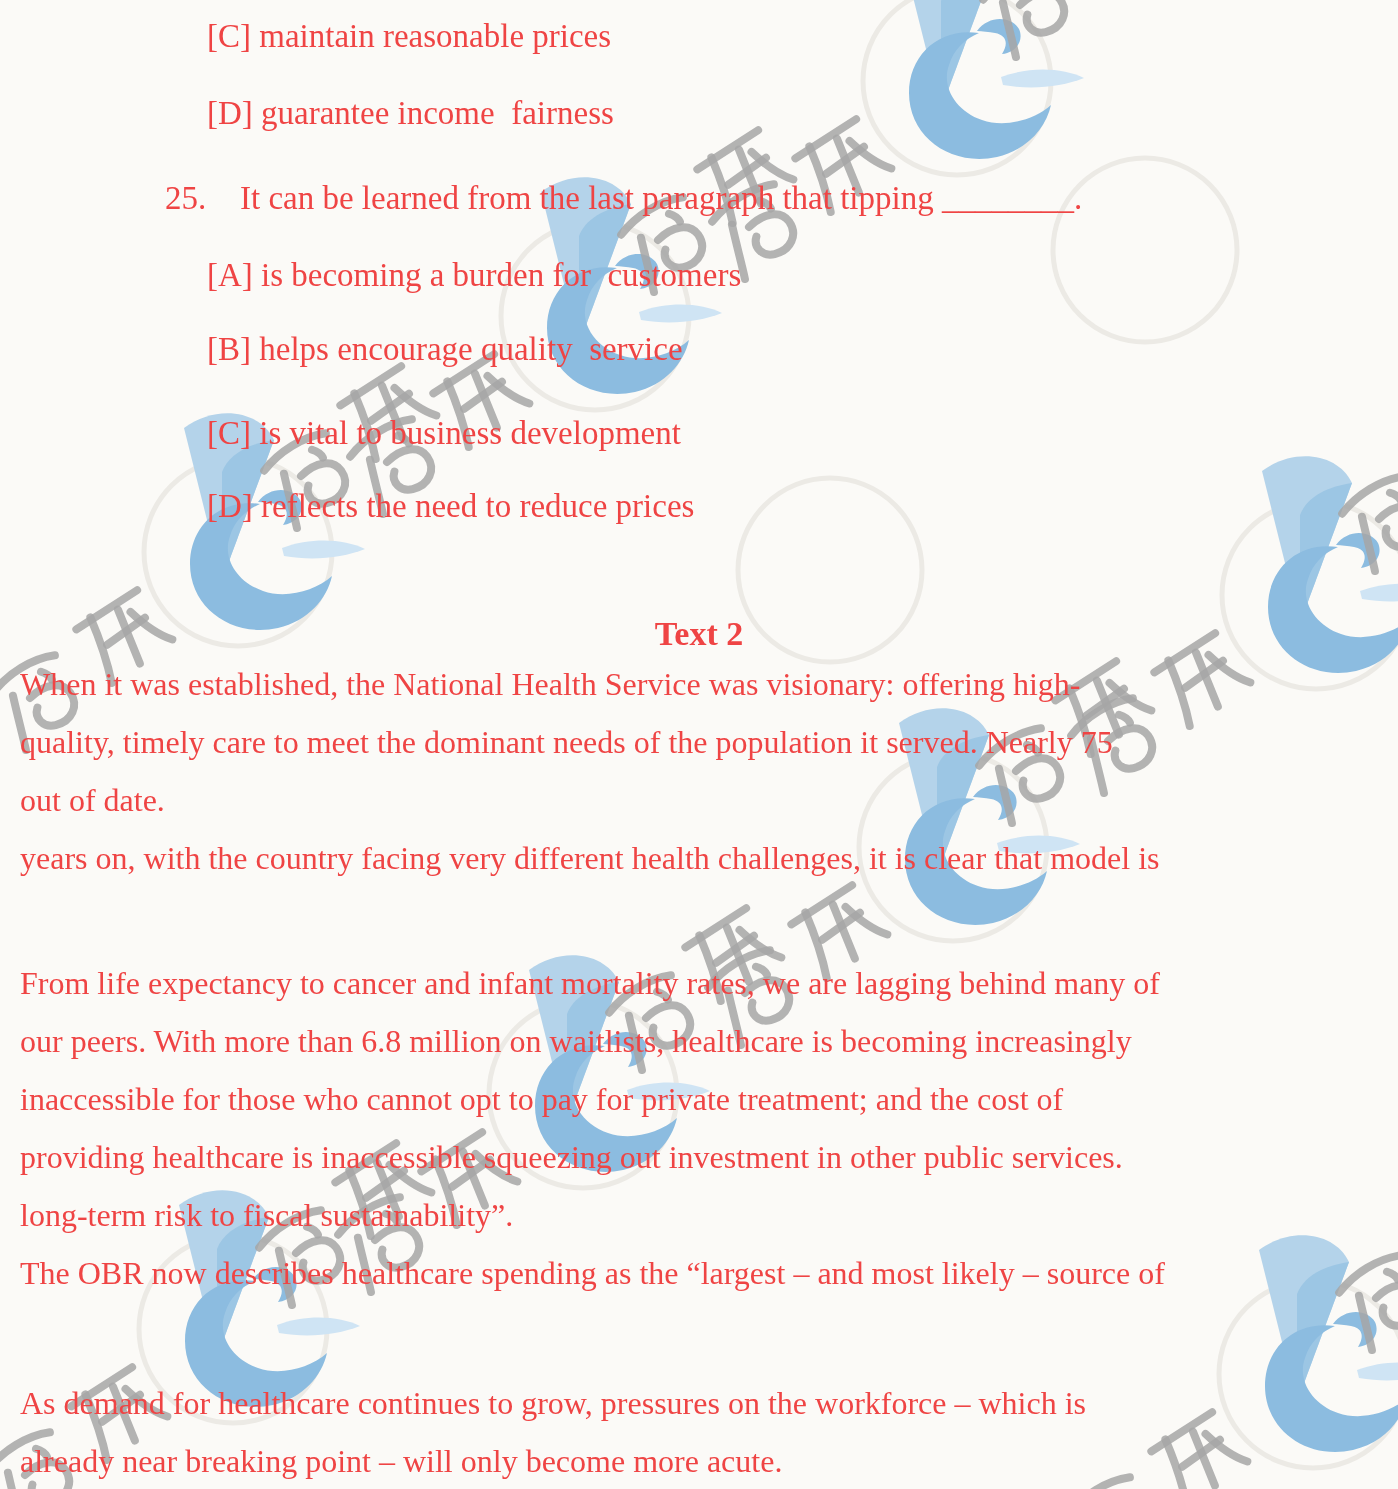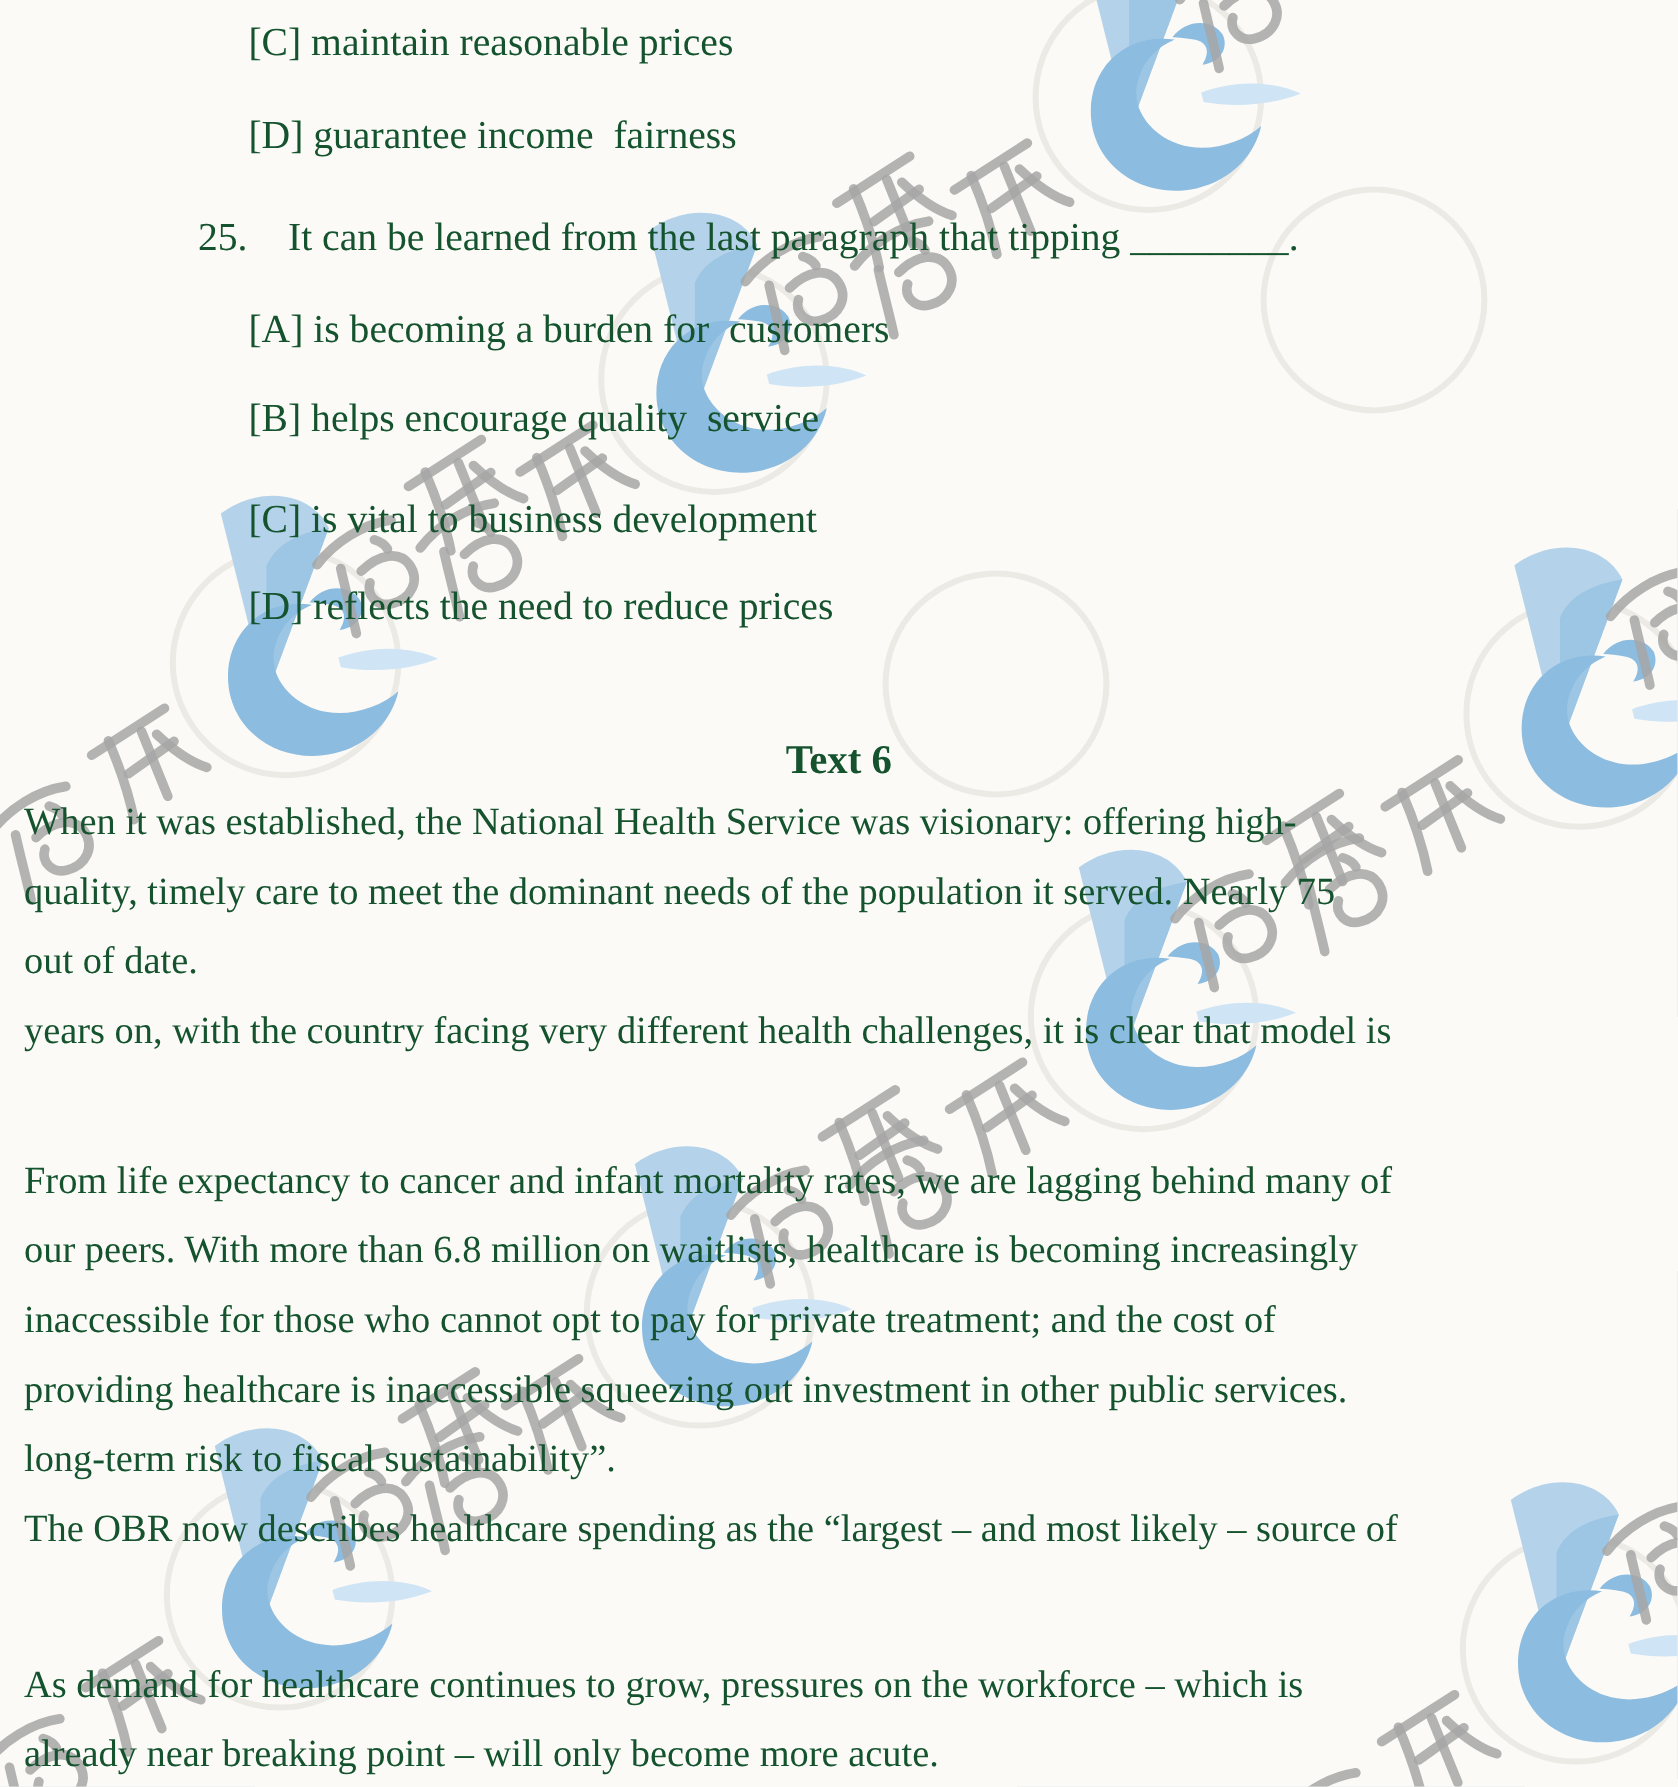--- a/index.html
+++ b/index.html
@@ -3,21 +3,21 @@
 <meta charset="utf-8">
 <style>
   html,body{margin:0;padding:0;background:#e8e8e8;}
   .page{
     position:relative;
     width:1398px;height:1489px;
     margin:0 auto;
     background:#fbfaf7;
     overflow:hidden;
     font-family:"Liberation Serif","DejaVu Serif",serif;
-    color:#14532d;
+    color:#ef4444;
   }
   .wm-layer{position:absolute;left:0;top:0;width:1398px;height:1489px;pointer-events:none;}
   .content{position:absolute;left:0;top:0;width:100%;height:100%;}
   .line{position:absolute;white-space:nowrap;}
   .opt{font-size:33px;left:207px;}
   .qline{font-size:33px;left:165px;}
   .qnum{display:inline-block;width:75px;}
   .title{font-size:34px;font-weight:bold;left:0;width:1398px;text-align:center;}
   .para{position:absolute;left:20px;font-size:32px;line-height:58px;}
   .para .bline{white-space:nowrap;}
@@ -93,21 +93,21 @@
 
     <div class="line qline" style="top:180px">
       <span class="qnum">25.</span><span>It can be learned from the last paragraph that tipping ________.</span>
     </div>
 
     <div class="line opt" style="top:257px">[A] is becoming a burden for&nbsp; customers</div>
     <div class="line opt" style="top:331px">[B] helps encourage quality&nbsp; service</div>
     <div class="line opt" style="top:415px">[C] is vital to business development</div>
     <div class="line opt" style="top:488px">[D] reflects the need to reduce prices</div>
 
-    <div class="line title" style="top:615px">Text 6</div>
+    <div class="line title" style="top:615px">Text 2</div>
 
     <div class="para" style="top:655px">
       <div class="bline">When it was established, the National Health Service was visionary: offering high-</div>
       <div class="bline">quality, timely care to meet the dominant needs of the population it served. Nearly 75</div>
       <div class="bline">out of date.</div>
       <div class="bline">years on, with the country facing very different health challenges, it is clear that model is</div>
     </div>
 
     <div class="para" style="top:954px">
       <div class="bline">From life expectancy to cancer and infant mortality rates, we are lagging behind many of</div>

